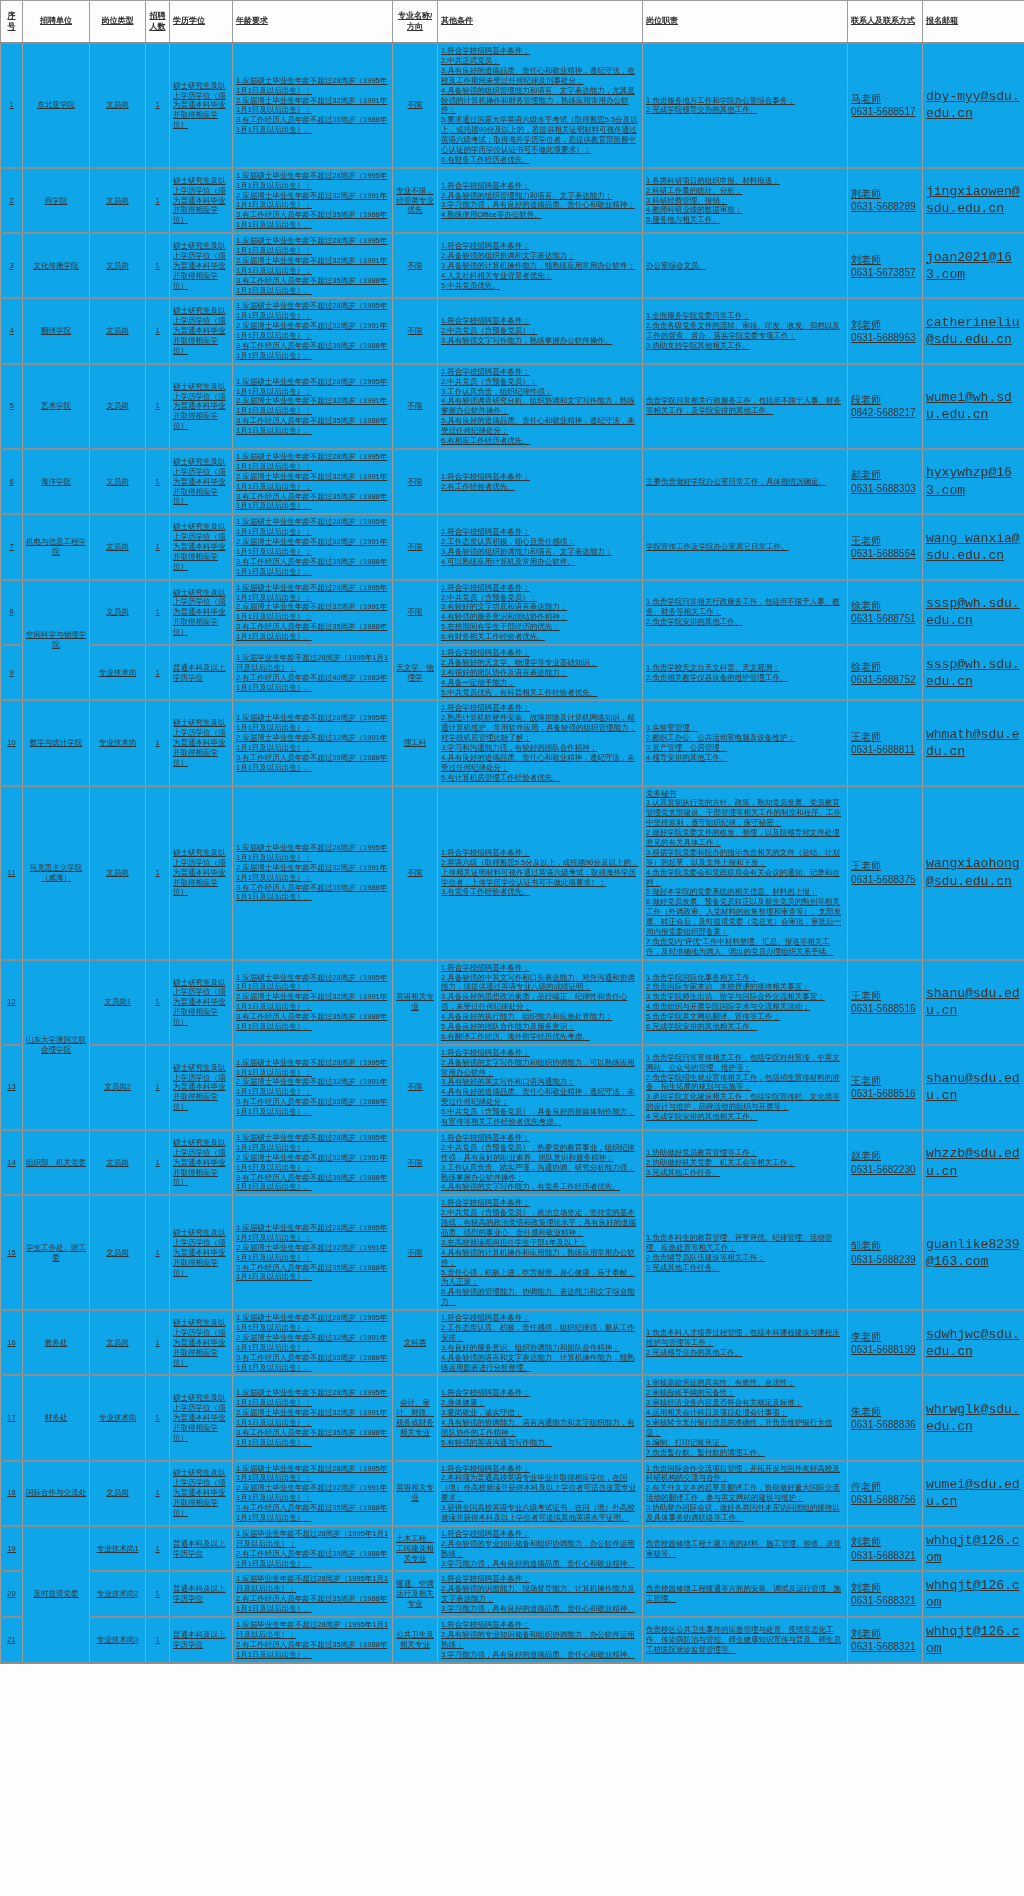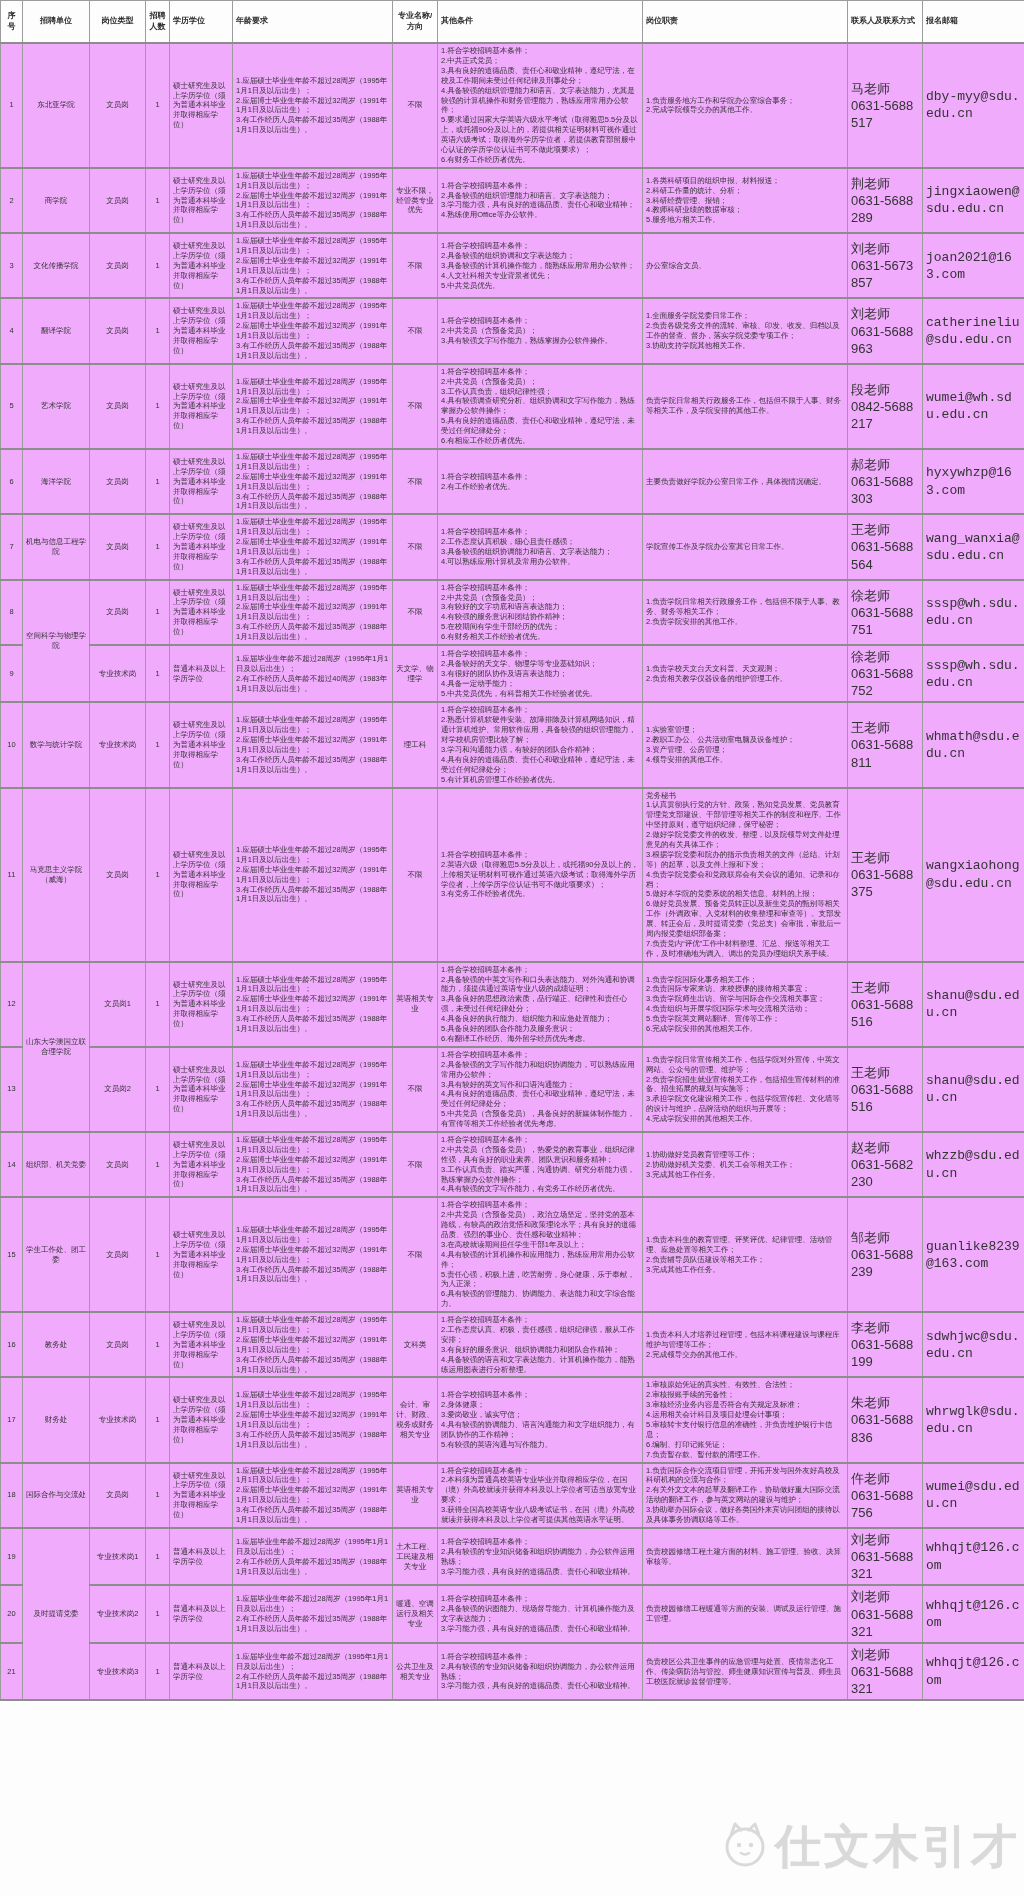--- a/index.html
+++ b/index.html
@@ -1,26 +1,26 @@
 <!DOCTYPE html>
 <html><head>
 <meta charset="utf-8">
 <style>
   html,body{margin:0;padding:0;background:#ffffff;}
   body{width:1024px;font-family:"Liberation Sans","DejaVu Sans",sans-serif;}
   .page{position:relative;width:1024px;min-height:1896px;background:#fdfdfd;overflow:hidden;}
-  table.recruit{border-collapse:collapse;width:1024px;table-layout:fixed;font-size:7.5px;line-height:1.32;color:#333;background:#f0abfc;}
+  table.recruit{border-collapse:collapse;width:1024px;table-layout:fixed;font-size:7.5px;line-height:1.32;color:#333;background:#0ea5e9;text-decoration:underline;}
   table.recruit th,table.recruit td{border:1px solid #9c9c9c;padding:2px 3px;vertical-align:middle;word-break:break-all;white-space:pre-line;}
   table.recruit thead th{font-size:8px;font-weight:bold;text-align:left;padding:10px 3px;color:#2b2b2b;border-bottom:2px solid #8d8d8d;background:#fdfdfd;}
   table.recruit thead th.hc{text-align:center;}
   table.recruit tbody td{border-bottom-width:2px;border-bottom-color:#8d8d8d;}
   td.c{text-align:center;}
   td.l{text-align:left;}
   td.email{font-family:"Liberation Mono","DejaVu Sans Mono",monospace;font-size:13px;}
-  td.contact{font-size:13px;}
+  td.contact{font-size:10px;}
   .watermark{position:absolute;right:4px;bottom:18px;display:flex;align-items:center;gap:4px;opacity:0.55;pointer-events:none;z-index:5;}
   .wm-logo{flex:0 0 auto;}
   .wm-text{font-size:46px;font-weight:bold;color:#bdbdbd;letter-spacing:3px;text-shadow:0 0 1px #cfcfcf;font-family:"Liberation Sans","DejaVu Sans",sans-serif;}
 </style>
 </head>
 <body>
 
 <div class="page">
   <table class="recruit">
     <colgroup>
@@ -486,26 +486,13 @@
 2.具有较强的专业知识储备和组织协调能力，办公软件运用熟练；
 3.学习能力强，具有良好的道德品质、责任心和敬业精神。</td>
           <td class="l">负责校区公共卫生事件的应急管理与处置、疫情常态化工作、传染病防治与管控、师生健康知识宣传与普及、师生员工校医院就诊监督管理等。</td>
           <td class="l contact">刘老师
 0631-5688321</td>
           <td class="l email">whhqjt@126.com</td>
         </tr>
       </tbody>
   </table>
 
-  <div class="watermark">
-    <span class="wm-logo">
-      <svg width="52" height="52" viewBox="0 0 52 52">
-        <circle cx="26" cy="28" r="18" fill="none" stroke="#bdbdbd" stroke-width="3"></circle>
-        <path d="M12 16 L16 5 L23 12" fill="none" stroke="#bdbdbd" stroke-width="3" stroke-linejoin="round"></path>
-        <path d="M40 16 L36 5 L29 12" fill="none" stroke="#bdbdbd" stroke-width="3" stroke-linejoin="round"></path>
-        <circle cx="20" cy="26" r="2.2" fill="#bdbdbd"></circle>
-        <circle cx="32" cy="26" r="2.2" fill="#bdbdbd"></circle>
-        <path d="M22 34 q4 3 8 0" fill="none" stroke="#bdbdbd" stroke-width="2.5" stroke-linecap="round"></path>
-      </svg>
-    </span>
-    <span class="wm-text">仕文木引才</span>
-  </div>
 </div>
 
 </body></html>

